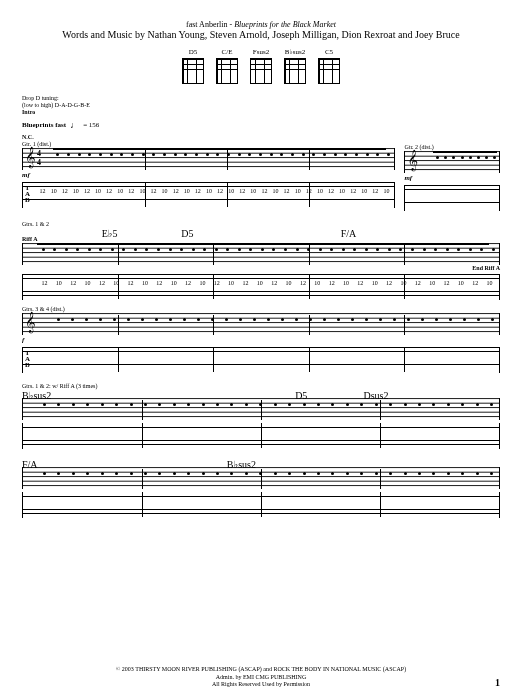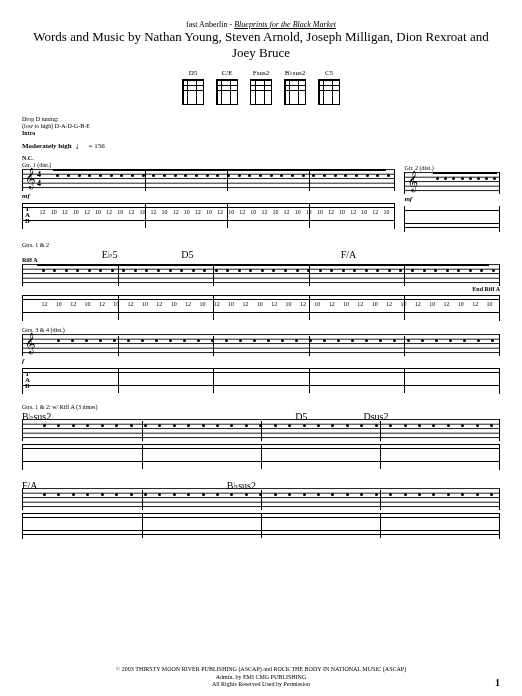--- a/index.html
+++ b/index.html
@@ -7,23 +7,23 @@
     width: 522px;
     height: 696px;
     background: #fff;
     font-family: Georgia, 'Times New Roman', serif;
     color: #000;
     padding: 20px 22px 10px 22px;
     position: relative;
   }
   .header { text-align: center; margin-bottom: 8px; }
   .source-line { font-size: 8px; }
-  .source-line .album { font-style: italic; text-decoration: underline; }
+  .source-line .album { font-style: italic; }
   .title { font-size: 22px; font-weight: bold; margin: 2px 0 1px 0; letter-spacing: 0.5px; }
-  .credits { font-size: 13px; text-align: center; }
+  .credits { font-size: 10px; text-align: center; }
   .chord-diagrams { display: flex; justify-content: center; gap: 12px; margin: 6px 0 10px 0; }
   .chord-box { display: flex; flex-direction: column; align-items: center; font-size: 7px; }
   .chord-grid { width: 22px; height: 26px; border: 0.5px solid #000; background:
     repeating-linear-gradient(to bottom, #000, #000 0.5px, transparent 0.5px, transparent 5.2px),
     repeating-linear-gradient(to right, #000, #000 0.5px, transparent 0.5px, transparent 4.4px);
     margin: 2px 0 1px 0; position: relative; }
   .chord-grid::before { content:''; position:absolute; top:-1px; left:-0.5px; right:-0.5px; height:1.5px; background:#000; }
   .setup { font-size: 6px; line-height: 1.2; margin-bottom: 2px; }
   .tempo-row { display:flex; align-items:center; gap:4px; font-size:7px; margin: 3px 0 4px 0; }
   .tempo-row .note-icon { font-size: 9px; }
@@ -88,21 +88,21 @@
       <div class="chord-grid"></div>
     </div>
 </div>
 
 <div class="setup">
   <div>Drop D tuning:</div>
   <div>(low to high) D-A-D-G-B-E</div>
   <div style="font-weight:bold;">Intro</div>
 </div>
 <div class="tempo-row">
-  <span style="font-weight:bold;">Moderately high</span>
+  <span style="font-weight:bold;">Blueprints fast</span>
   <span class="note-icon">♩</span>
   <span>= 156</span>
 </div>
 
 <div class="system" style="position:relative;">
   <div style="display:flex; justify-content:space-between;">
     <div style="width:78%;">
       <div class="part-label">
         <span style="font-weight:bold;">N.C.</span>
       </div>

